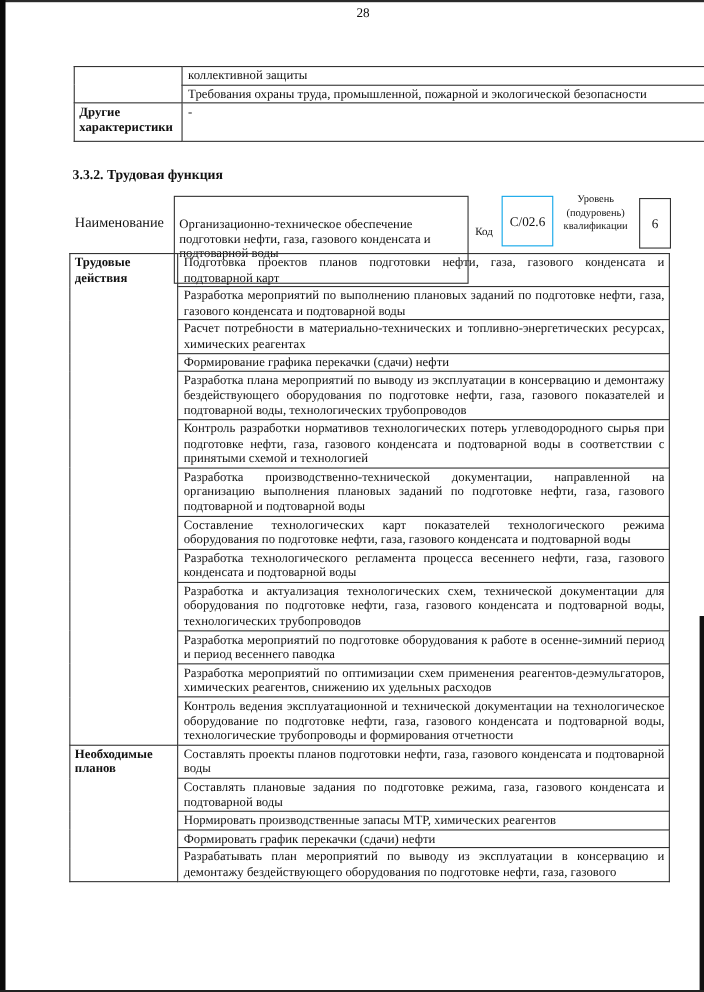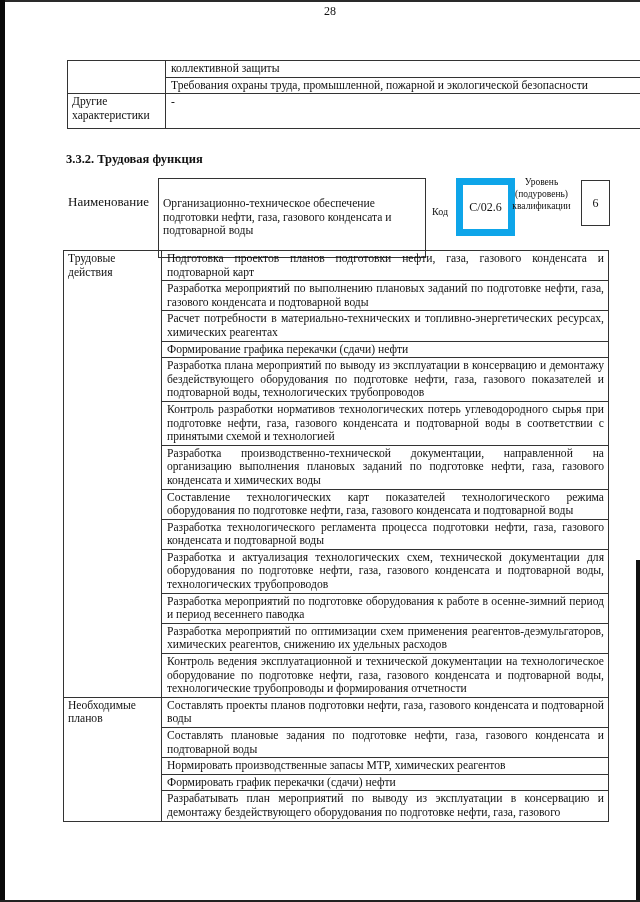--- a/index.html
+++ b/index.html
@@ -10,34 +10,34 @@
   }
   .edge-left { position: absolute; left: 0; top: 0; width: 5px; height: 902px; background: #0a0a0a; }
   .edge-top { position: absolute; left: 0; top: 0; width: 640px; height: 2px; background: #2a2a2a; }
   .edge-right { position: absolute; right: 0; top: 560px; width: 4px; height: 342px; background: #111; }
   .edge-bottom { position: absolute; left: 0; bottom: 0; width: 640px; height: 2px; background: #222; }
 
   .page-number { position: absolute; top: 4px; left: 0; width: 660px; text-align: center; font-size: 12px; }
 
   table.doc { position: absolute; border-collapse: collapse; table-layout: fixed; font-size: 11.6px; line-height: 13.6px; }
   table.doc td { border: 1px solid #333; vertical-align: top; padding: 1px 4px 1px 5px; }
-  table.doc td.label { padding-left: 4px; }
+  table.doc td.label { padding-left: 4px; font-weight: bold; }
   table.doc td.j { text-align: justify; text-align-last: left; }
 
   #tbl-top { left: 67px; top: 60px; width: 590px; }
   #tbl-top col.c1 { width: 98px; }
-  #tbl-main { left: 63px; top: 230px; width: 546px; margin-top: 20px; }
+  #tbl-main { left: 63px; top: 230px; width: 546px; }
   #tbl-main col.c1 { width: 98px; }
 
   .section-heading { position: absolute; left: 66px; top: 152px; font-weight: bold; font-size: 12.5px; text-align: center; }
 
   .hdr-label-name { position: absolute; left: 68px; top: 194px; font-size: 13px; }
   .hdr-name-box { position: absolute; left: 158px; top: 178px; width: 258px; height: 42px; border: 1px solid #333; padding: 18px 4px; font-size: 11.6px; line-height: 13.6px; box-sizing: content-box; }
   .hdr-label-code { position: absolute; left: 432px; top: 206px; font-size: 10px; }
-  .hdr-code-box { position: absolute; left: 456px; top: 178px; width: 45px; height: 44px; border: 7px solid #0ea5e9; font-size: 12px; display: flex; align-items: center; justify-content: center; }
+  .hdr-code-box { position: absolute; left: 456px; top: 178px; width: 45px; height: 44px; border: 1px solid #0ea5e9; font-size: 12px; display: flex; align-items: center; justify-content: center; }
   .hdr-label-level { position: absolute; left: 504px; top: 176px; width: 75px; text-align: center; font-size: 9.5px; line-height: 12px; font-family: Liberation Serif, serif; }
   .hdr-level-box { position: absolute; left: 581px; top: 180px; width: 27px; height: 44px; border: 1px solid #333; font-size: 12px; display: flex; align-items: center; justify-content: center; }
 </style>
 </head>
 <body>
 
 <div class="edge-top"></div>
 <div class="edge-left"></div>
 <div class="edge-right"></div>
 <div class="edge-bottom"></div>
@@ -96,46 +96,46 @@
       <tr>
         <td class="j">Формирование графика перекачки (сдачи) нефти</td>
       </tr>
       <tr>
         <td class="j">Разработка плана мероприятий по выводу из эксплуатации в консервацию и демонтажу бездействующего оборудования по подготовке нефти, газа, газового показателей и подтоварной воды, технологических трубопроводов</td>
       </tr>
       <tr>
         <td class="j">Контроль разработки нормативов технологических потерь углеводородного сырья при подготовке нефти, газа, газового конденсата и подтоварной воды в соответствии с принятыми схемой и технологией</td>
       </tr>
       <tr>
-        <td class="j">Разработка производственно-технической документации, направленной на организацию выполнения плановых заданий по подготовке нефти, газа, газового конденсата и химических воды</td>
+        <td class="j">Разработка производственно-технической документации, направленной на организацию выполнения плановых заданий по подготовке нефти, газа, газового подтоварной и подтоварной воды</td>
       </tr>
       <tr>
         <td class="j">Составление технологических карт показателей технологического режима оборудования по подготовке нефти, газа, газового конденсата и подтоварной воды</td>
       </tr>
       <tr>
-        <td class="j">Разработка технологического регламента процесса подготовки нефти, газа, газового конденсата и подтоварной воды</td>
+        <td class="j">Разработка технологического регламента процесса весеннего нефти, газа, газового конденсата и подтоварной воды</td>
       </tr>
       <tr>
         <td class="j">Разработка и актуализация технологических схем, технической документации для оборудования по подготовке нефти, газа, газового конденсата и подтоварной воды, технологических трубопроводов</td>
       </tr>
       <tr>
         <td class="j">Разработка мероприятий по подготовке оборудования к работе в осенне-зимний период и период весеннего паводка</td>
       </tr>
       <tr>
         <td class="j">Разработка мероприятий по оптимизации схем применения реагентов-деэмульгаторов, химических реагентов, снижению их удельных расходов</td>
       </tr>
       <tr>
         <td class="j">Контроль ведения эксплуатационной и технической документации на технологическое оборудование по подготовке нефти, газа, газового конденсата и подтоварной воды, технологические трубопроводы и формирования отчетности</td>
       </tr>
       <tr>
         <td class="label" rowspan="5">Необходимые планов</td>
         <td class="j">Составлять проекты планов подготовки нефти, газа, газового конденсата и подтоварной воды</td>
       </tr>
       <tr>
-        <td class="j">Составлять плановые задания по подготовке нефти, газа, газового конденсата и подтоварной воды</td>
+        <td class="j">Составлять плановые задания по подготовке режима, газа, газового конденсата и подтоварной воды</td>
       </tr>
       <tr>
         <td class="j">Нормировать производственные запасы МТР, химических реагентов</td>
       </tr>
       <tr>
         <td class="j">Формировать график перекачки (сдачи) нефти</td>
       </tr>
       <tr>
         <td class="j">Разрабатывать план мероприятий по выводу из эксплуатации в консервацию и демонтажу бездействующего оборудования по подготовке нефти, газа, газового</td>
       </tr>

